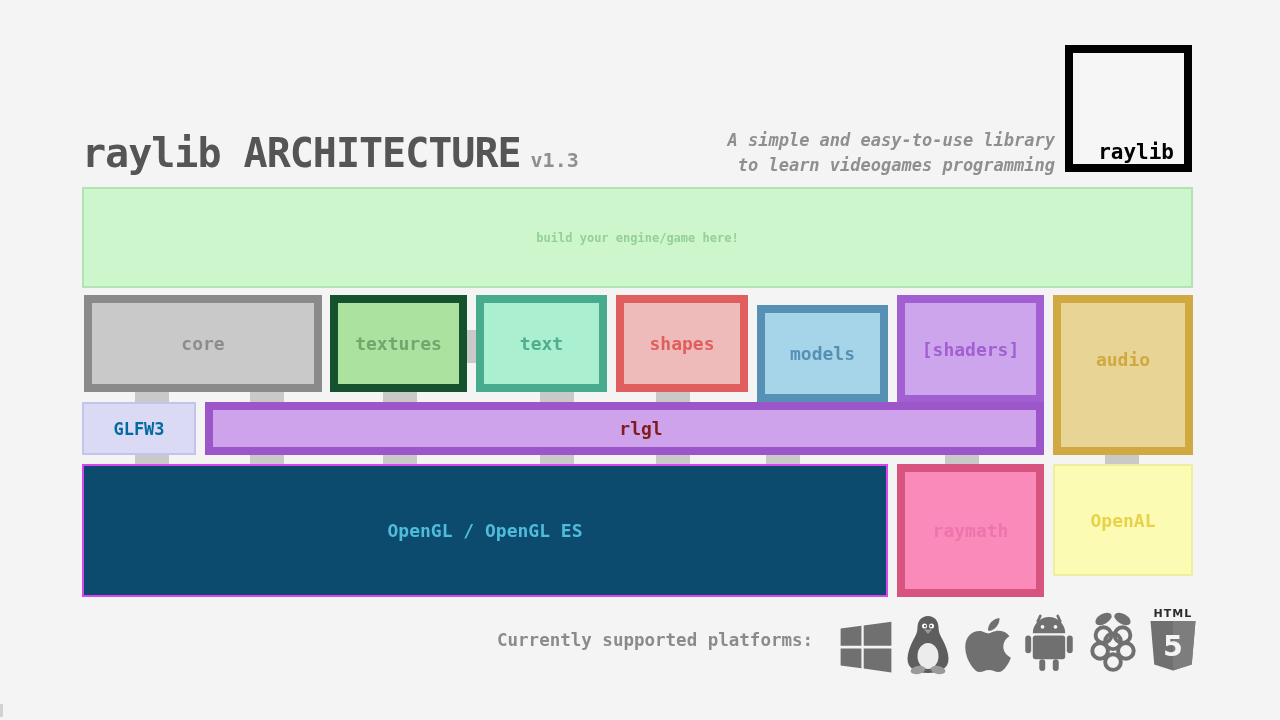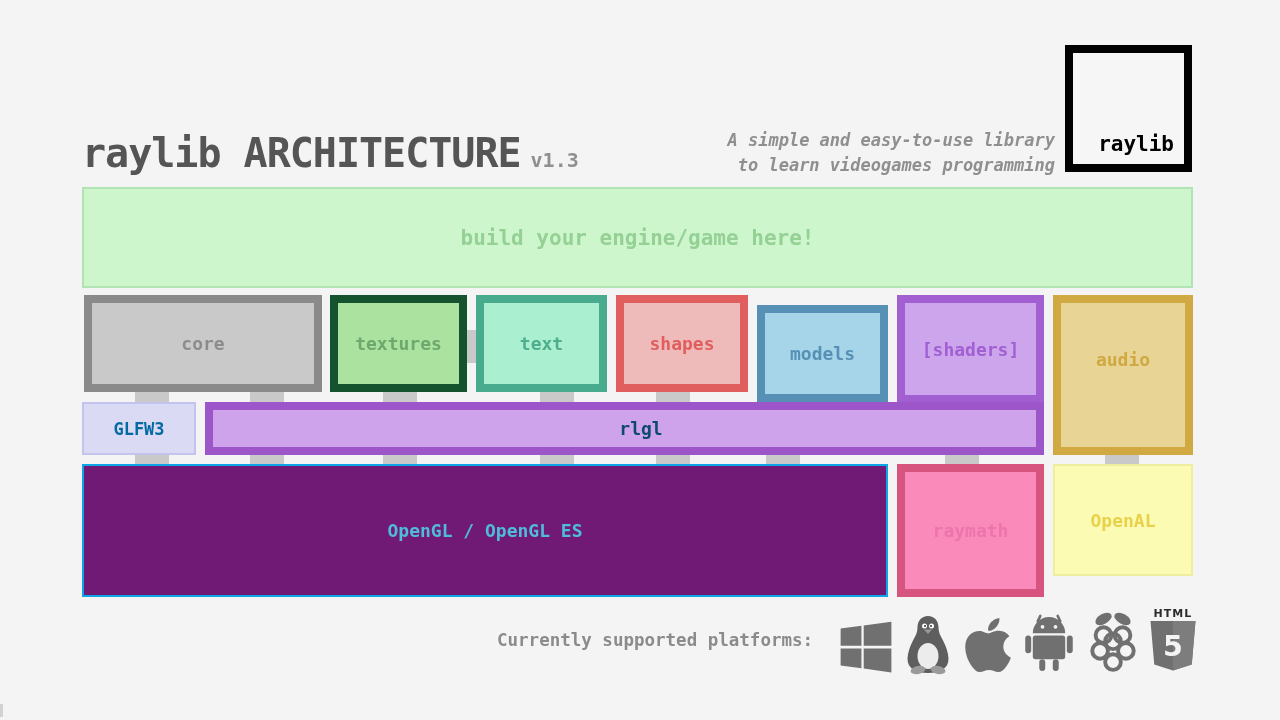--- a/index.html
+++ b/index.html
@@ -22,47 +22,47 @@
     position:absolute;right:225px;top:128px;
     text-align:right;font-size:17px;font-weight:bold;color:#8f8f8f;line-height:25px;
     white-space:nowrap;
     font-style:italic;
   }
   .logo{
     position:absolute;left:1065px;top:45px;width:111px;height:111px;
     border:8px solid #010101;background:#f6f6f6;
   }
   .logo .logo-text{
-    position:absolute;right:10px;bottom:8px;
+    position:absolute;right:10px;bottom:0;
     font-size:21px;font-weight:bold;color:#010101;
   }
 
   
   .box{position:absolute;display:flex;align-items:center;justify-content:center;
        font-weight:bold;font-size:18px;z-index:1;box-sizing:border-box;}
 
   .engine-box{left:82px;top:187px;width:1111px;height:101px;
-    background:#cdf6cd;border:2px solid #b2e3b2;color:#95d095;font-size:21px;}
+    background:#cdf6cd;border:2px solid #b2e3b2;color:#95d095;font-size:12px;}
 
   
   .m-core    {left:84px;  top:295px;width:238px;height:97px;background:#c9c9c9;border:8px solid #8a8a8a;color:#8c8c8c;}
   .m-textures{left:330px; top:295px;width:137px;height:97px;background:#ace29f;border:8px solid #14532d;color:#6da86d;}
   .m-text    {left:476px; top:295px;width:131px;height:97px;background:#aaf0d0;border:8px solid #49ab8e;color:#4fae8e;}
   .m-shapes  {left:616px; top:295px;width:132px;height:97px;background:#efbaba;border:8px solid #e05e5e;color:#e05e5e;}
   .m-models  {left:757px; top:295px;width:131px;height:97px;background:#a6d4e8;border:8px solid #5691b5;color:#5691b5;margin-top:10px;}
   .m-shaders {left:897px; top:295px;width:147px;height:108px;background:#cda5ec;border:8px solid #a15fd2;color:#a15fd2;}
   .m-audio   {left:1053px;top:295px;width:140px;height:160px;background:#e8d494;border:8px solid #d0a942;color:#d0a942;
               align-items:flex-start;padding-top:46px;}
 
   
   .m-glfw3{left:82px;top:402px;width:114px;height:53px;background:#dadaf4;border:2px solid #c3c3ee;color:#0369a1;font-size:17px;}
-  .m-rlgl {left:205px;top:402px;width:839px;height:53px;background:#cfa3ec;border:8px solid #9c56ca;color:#0c4a6e;padding-left:33px;}
-
-  
-  .m-opengl {left:82px;  top:464px;width:806px;height:133px;background:#701a75;border:2px solid #0ea5e9;color:#50bcdb;}
+  .m-rlgl {left:205px;top:402px;width:839px;height:53px;background:#cfa3ec;border:8px solid #9c56ca;color:#7f1d1d;padding-left:33px;}
+
+  
+  .m-opengl {left:82px;  top:464px;width:806px;height:133px;background:#0c4a6e;border:2px solid #d946ef;color:#50bcdb;}
   .m-raymath{left:897px; top:464px;width:147px;height:133px;background:#f98aba;border:8px solid #d7547f;color:#ee74ad;}
   .m-openal {left:1053px;top:464px;width:140px;height:112px;background:#fbfbb4;border:2px solid #eeee9e;color:#e8d24b;}
 
   
   .conn{position:absolute;background:#c9c9c9;z-index:0;}
   .cg1a{left:135px;top:391px;width:34px;height:13px;}
   .cg1b{left:250px;top:391px;width:34px;height:13px;}
   .cg1c{left:383px;top:391px;width:34px;height:13px;}
   .cg1d{left:540px;top:391px;width:34px;height:13px;}
   .cg1e{left:656px;top:391px;width:34px;height:13px;}

